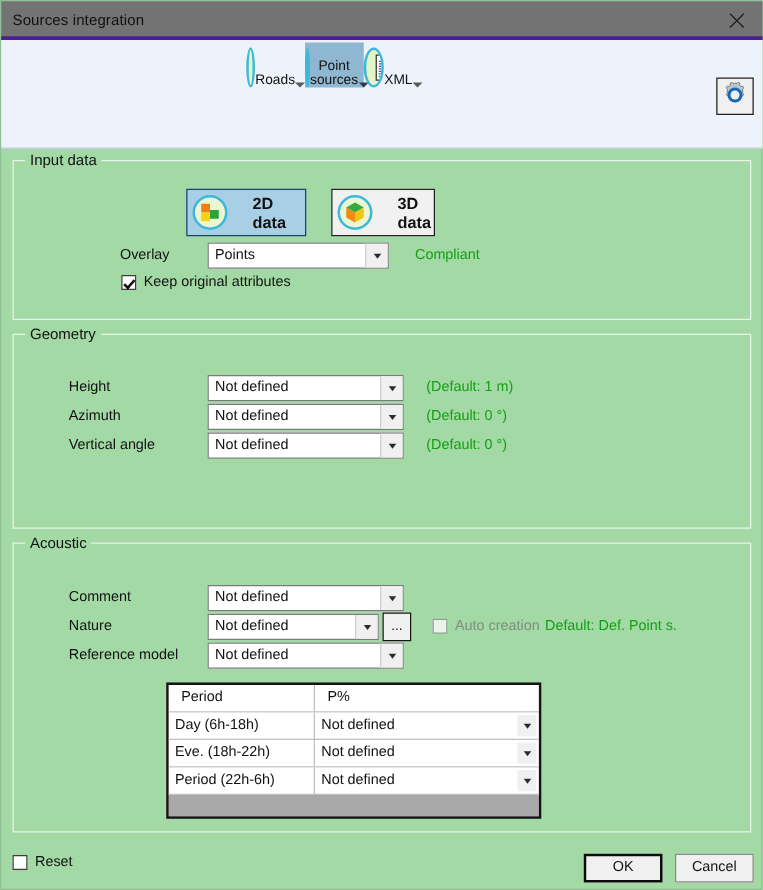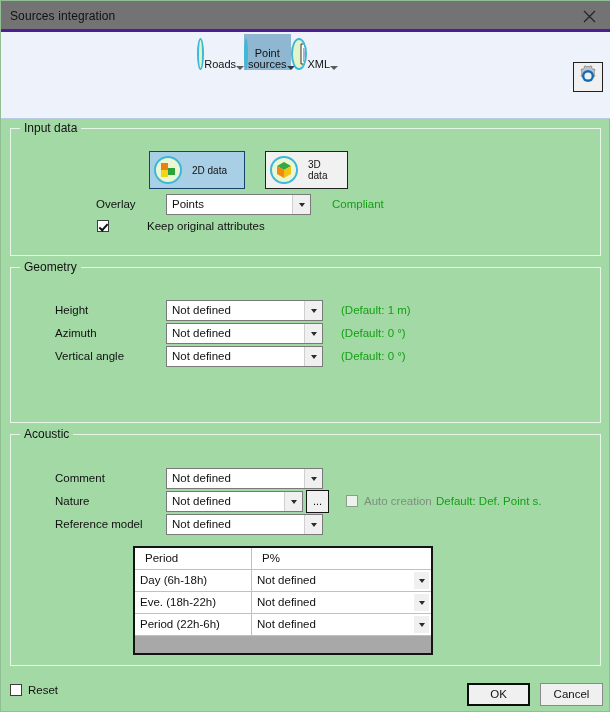--- a/index.html
+++ b/index.html
@@ -129,21 +129,21 @@
     position:absolute;height:38px;box-sizing:border-box;
     border:1px solid #222;display:flex;align-items:center;
     background:#f1f1f1;
   }
   .dbtn.sel{background:#a8cfe6;border-color:#16436b;}
   .dbtn .ic{
     width:28px;height:28px;margin-left:4px;border-radius:50%;
     background:#eaf7d2;border:2px solid #3db8d8;box-sizing:border-box;
     position:relative;flex:0 0 auto;
   }
-  .dbtn .tx{margin-left:10px;margin-right:8px;font-size:10px;color:#111;}
+  .dbtn .tx{margin-left:20px;margin-right:8px;font-size:13px;color:#111;font-weight:bold;}
 
   
   .ellbtn{
     position:absolute;width:23px;height:23px;box-sizing:border-box;
     border:1px solid #151515;background:#f0f0f0;
     font-size:11px;color:#111;text-align:center;line-height:21px;
   }
 
   
   .tbl{
@@ -299,21 +299,21 @@
 
       <div class="flabel" style="left:85px;top:69px;">Overlay</div>
       <div class="combo" style="left:155px;top:65px;width:145px;">
         <div class="val">Points</div>
         <div class="arrow">
             <i></i>
           </div>
       </div>
       <div class="hint" style="left:321px;top:69px;">Compliant</div>
 
-      <div class="cbx" style="left:86px;top:91px;gap:32px;">
+      <div class="cbx" style="left:86px;top:91px;">
         <span class="box checked"></span>
         <span class="txt">Keep original attributes</span>
       </div>
     </div>
 
     <div class="group" id="grp-geom">
       <div class="legend">Geometry</div>
 
       <div class="flabel" style="left:44px;top:36px;">Height</div>
       <div class="combo" style="left:155px;top:32px;width:157px;">

